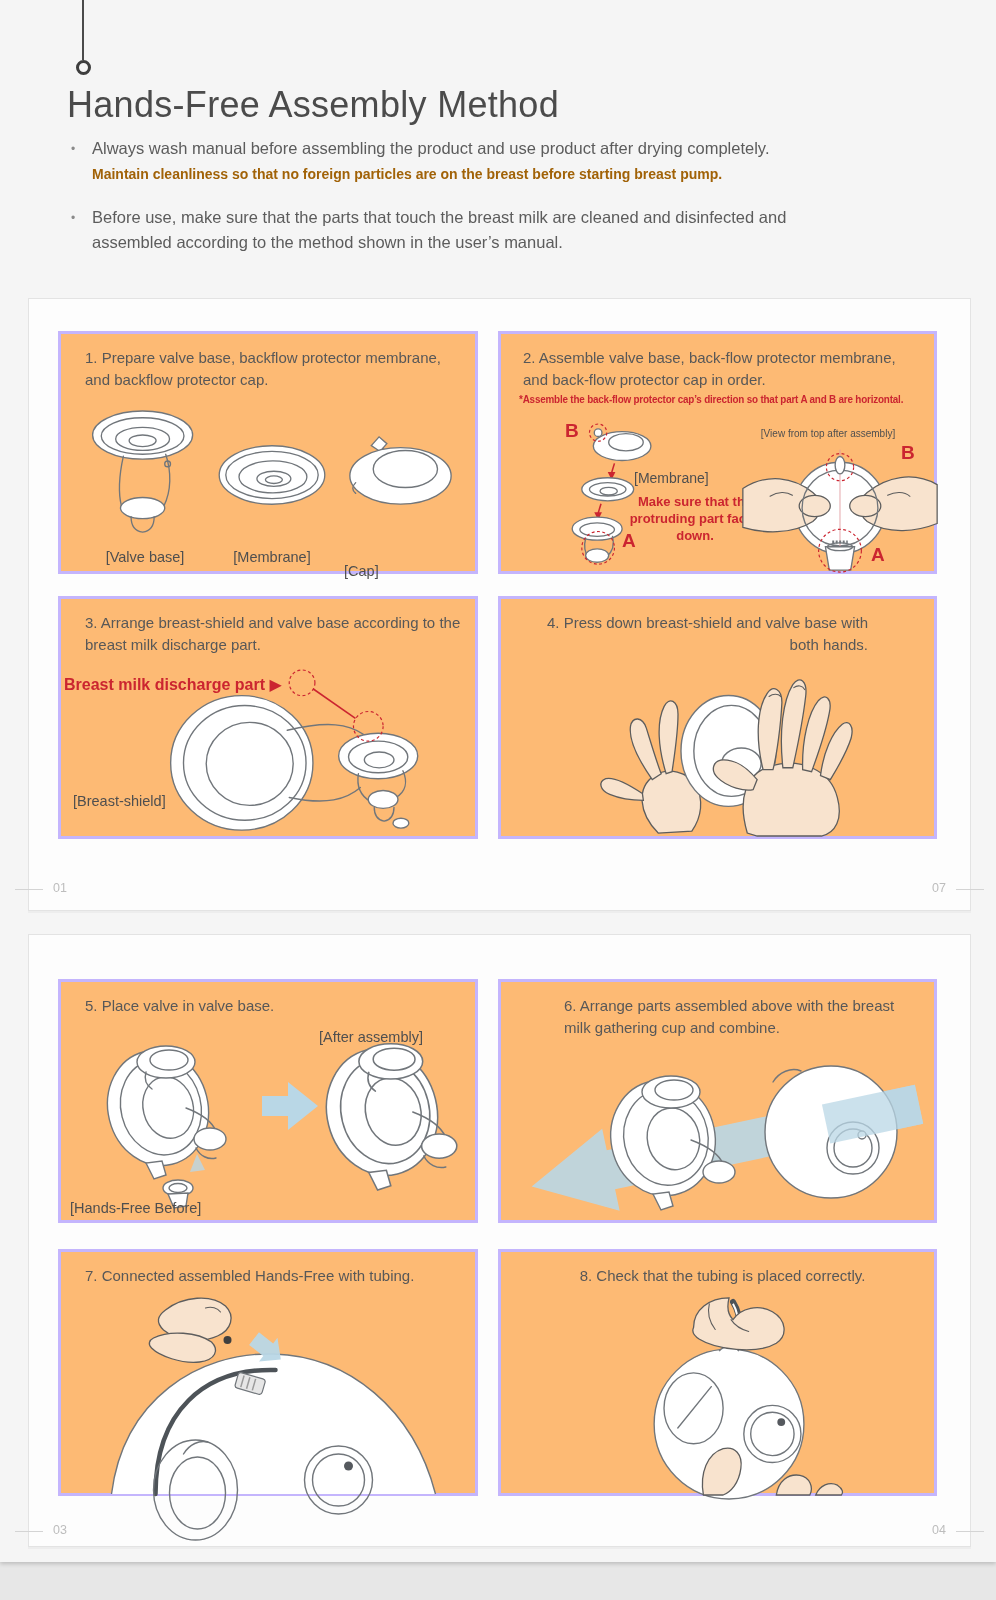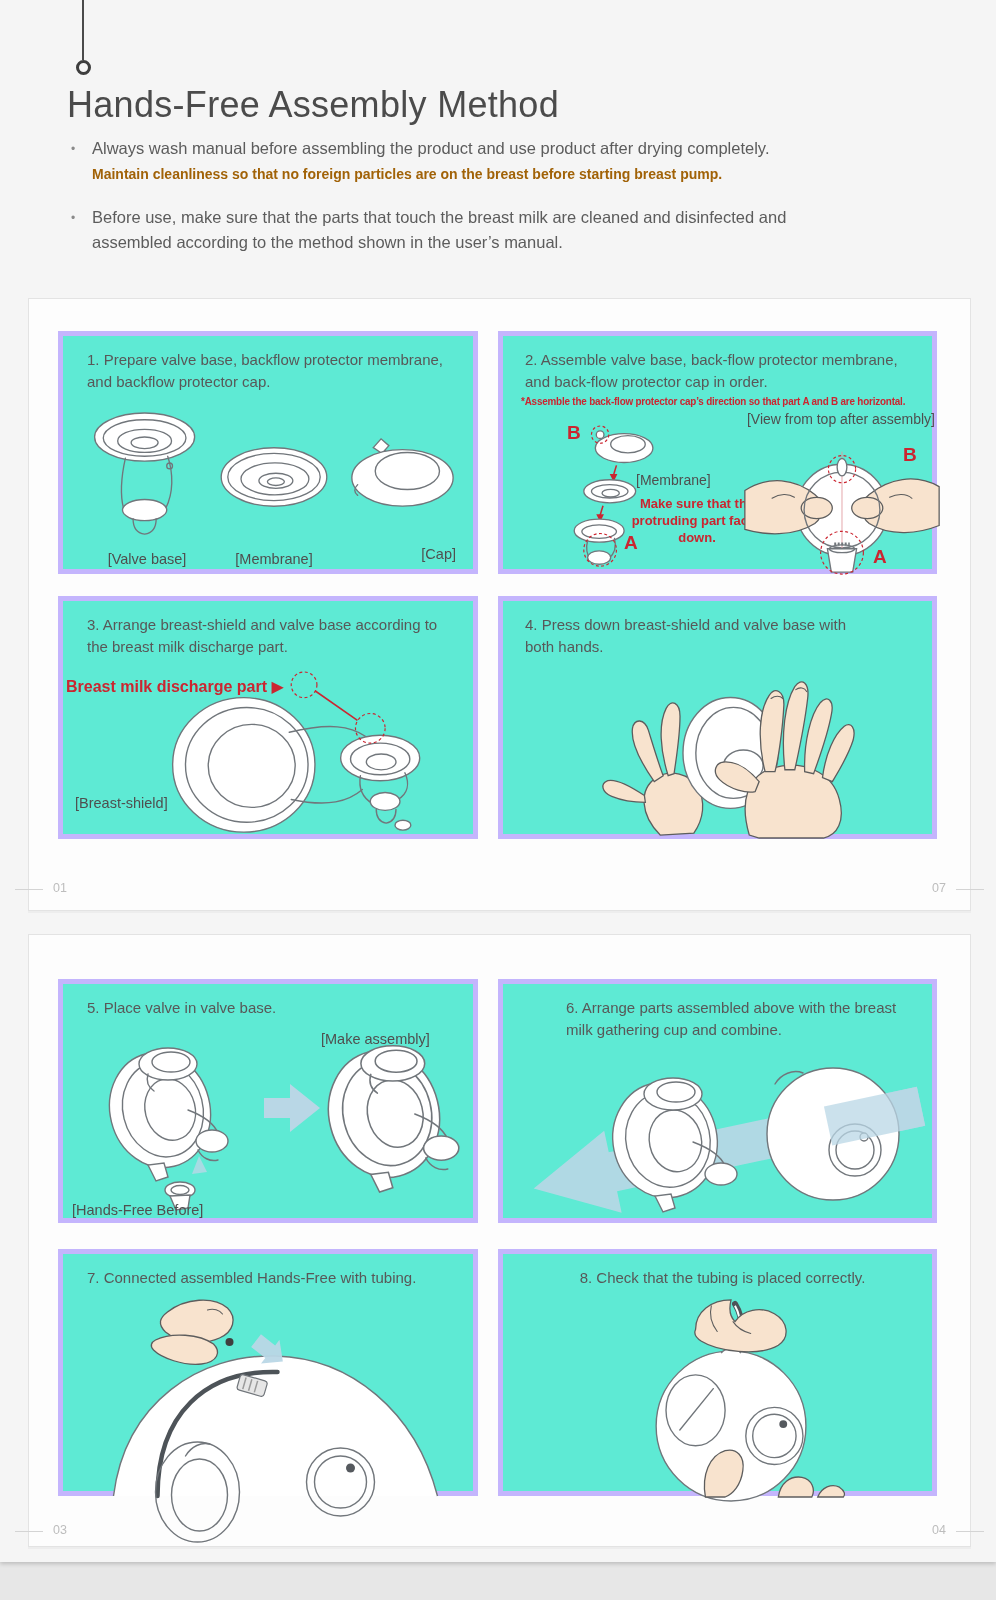--- a/index.html
+++ b/index.html
@@ -20,31 +20,31 @@
   .bullets{position:absolute;left:68px;top:136px;width:790px;}
   .bullet{position:relative;padding-left:24px;font-size:16.5px;color:#5c5c5c;line-height:1.5;width:770px;}
   .bullet::before{content:"•";position:absolute;left:3px;top:1px;color:#8a8a8a;font-size:12px;line-height:2.1;}
   .bullet-sub{padding-left:24px;font-size:14px;color:#a16207;margin-top:4px;line-height:1.4;font-weight:bold;}
   .b2{margin-top:21px;}
   
   .card{position:absolute;left:28px;width:941px;height:611px;background:#fdfdfd;border:1px solid #e3e3e3;
     box-shadow:0 2px 0 rgba(0,0,0,.03);}
   .card1{top:298px;}
   .card2{top:934px;}
-  .panel{position:absolute;background:#5eead4;border:5px solid #c4b5fd;box-sizing:border-box;}
+  .panel{position:absolute;background:#fdba74;border:3px solid #c4b5fd;box-sizing:border-box;}
   .pA{left:29px;top:32px;width:420px;height:243px;}
   .pB{left:469px;top:32px;width:439px;height:243px;}
   .pC{left:29px;top:297px;width:420px;height:243px;}
   .pD{left:469px;top:297px;width:439px;height:243px;}
   .pE{left:29px;top:44px;width:420px;height:244px;}
   .pF{left:469px;top:44px;width:439px;height:244px;padding-left:41px;}
   .pG{left:29px;top:314px;width:420px;height:247px;}
   .pH{left:469px;top:314px;width:439px;height:247px;}
   .ptitle{padding:13px 12px 0 24px;font-size:15px;color:#585858;line-height:1.45;}
-  .ptitle.w340{max-width:345px;}
+  .ptitle.w340{max-width:345px;text-align:right;}
   .plabel{position:absolute;font-size:14.5px;color:#4f4f4f;white-space:nowrap;}
   .rnote{margin:2px 6px 0 18px;font-size:10.5px;font-weight:bold;color:#cb2530;white-space:nowrap;
     transform:scaleX(.94);transform-origin:left top;letter-spacing:-.2px;}
   .rlabel{position:absolute;font-size:16px;font-weight:bold;color:#cb2530;white-space:nowrap;}
   .rletter{position:absolute;font-size:19px;font-weight:bold;color:#cb2530;}
   .rwarn{position:absolute;font-size:13px;font-weight:bold;color:#cb2530;text-align:center;line-height:1.3;}
   .pn{position:absolute;color:#bdbdbd;font-size:12.5px;}
   .pnd{position:absolute;height:1px;background:#d4d4d4;width:28px;}
   
   svg{position:absolute;overflow:visible;}
@@ -98,21 +98,21 @@
       </svg>
       <svg style="left:283px;top:96px;" width="112" height="78" viewBox="0 0 115 80">
         <path class="lnf" d="M28,16 L36,7 L44,14 L37,22 Z"></path>
         <line class="ln" x1="40" y1="19" x2="48" y2="27"></line>
         <ellipse class="lnf" cx="58" cy="47" rx="52" ry="29"></ellipse>
         <ellipse class="ln" cx="63" cy="40" rx="33" ry="19"></ellipse>
         <path class="ln" d="M12,54 C8,58 8,62 12,65"></path>
       </svg>
       <div class="plabel" style="left:29px;top:215px;width:110px;text-align:center;">[Valve base]</div>
       <div class="plabel" style="left:156px;top:215px;width:110px;text-align:center;">[Membrane]</div>
-      <div class="plabel" style="left:283px;top:210px;width:110px;text-align:right;">[Cap]</div>
+      <div class="plabel" style="left:283px;top:229px;width:110px;text-align:left;">[Cap]</div>
     </section>
 
     <section class="panel pB">
       <div class="ptitle" style="padding-left:22px;">2. Assemble valve base, back-flow protector membrane, and back-flow protector cap in order.</div>
       <div class="rnote">*Assemble the back-flow protector cap’s direction so that part A and B are horizontal.</div>
       <svg style="left:52px;top:88px;" width="120" height="148" viewBox="0 0 125 152">
         <ellipse class="lnf" cx="72" cy="24" rx="30" ry="15"></ellipse>
         <ellipse class="ln" cx="76" cy="20" rx="18" ry="9"></ellipse>
         <circle class="lnf" cx="47" cy="10" r="4"></circle>
         <circle class="rdot" cx="47" cy="10" r="9"></circle>
@@ -127,21 +127,21 @@
         <ellipse class="ln" cx="46" cy="111" rx="18" ry="7"></ellipse>
         <path class="ln" d="M34,120 C32,128 33,135 37,140"></path>
         <path class="ln" d="M62,118 C64,126 62,134 56,139"></path>
         <ellipse class="lnf" cx="46" cy="138" rx="12" ry="7"></ellipse>
         <circle class="rdot" cx="47" cy="130" r="17"></circle>
       </svg>
       <div class="rletter" style="left:64px;top:86px;">B</div>
       <div class="rletter" style="left:121px;top:196px;">A</div>
       <div class="plabel" style="left:133px;top:136px;font-size:14px;">[Membrane]</div>
       <div class="rwarn" style="left:126px;top:160px;width:136px;">Make sure that the protruding part faces down.</div>
-      <div class="plabel" style="left:222px;top:75px;width:210px;text-align:right;font-size:14px;">[View from top after assembly]</div>
+      <div class="plabel" style="left:222px;top:94px;width:210px;text-align:center;font-size:10px;">[View from top after assembly]</div>
       <svg style="left:240px;top:104px;" width="198" height="136" viewBox="0 0 200 140">
         <circle class="lnf" cx="100" cy="72" r="47"></circle>
         <path class="hand" d="M0,52 C25,36 52,40 72,56 C82,64 82,78 72,86 C50,100 20,98 0,92 Z"></path>
         <ellipse class="hand" cx="74" cy="70" rx="16" ry="11"></ellipse>
         <path class="hand" d="M200,48 C175,34 148,40 128,56 C118,64 118,78 128,86 C150,100 180,96 200,88 Z"></path>
         <ellipse class="hand" cx="126" cy="70" rx="16" ry="11"></ellipse>
         <path class="handln" d="M28,60 C36,55 45,55 51,59"></path>
         <path class="handln" d="M149,59 C157,55 166,55 172,60"></path>
         <circle class="ln" cx="100" cy="72" r="39"></circle>
         <line x1="100" y1="12" x2="100" y2="136" stroke="#e09aa0" stroke-width="0.9"></line>
@@ -204,21 +204,21 @@
     <div class="pn" style="left:24px;top:582px;">01</div>
     <div class="pn" style="right:24px;top:582px;">07</div>
     <div class="pnd" style="left:-14px;top:590px;"></div>
     <div class="pnd" style="right:-14px;top:590px;"></div>
   </div>
 
   <div class="card card2">
 
     <section class="panel pE">
       <div class="ptitle">5. Place valve in valve base.</div>
-      <div class="plabel" style="left:258px;top:47px;">[Make assembly]</div>
+      <div class="plabel" style="left:258px;top:47px;">[After assembly]</div>
       <svg style="left:5px;top:48px;" width="412" height="190" viewBox="0 0 412 190">
         <defs>
           <g id="shield5">
             <g transform="rotate(-14)">
               <ellipse class="lnf" cx="0" cy="0" rx="50" ry="58"></ellipse>
               <ellipse class="ln" cx="3" cy="0" rx="40" ry="48"></ellipse>
               <ellipse class="ln" cx="10" cy="2" rx="25" ry="31"></ellipse>
             </g>
             <ellipse class="lnf" cx="8" cy="-46" rx="29" ry="16"></ellipse>
             <ellipse class="ln" cx="11" cy="-48" rx="19" ry="10"></ellipse>

